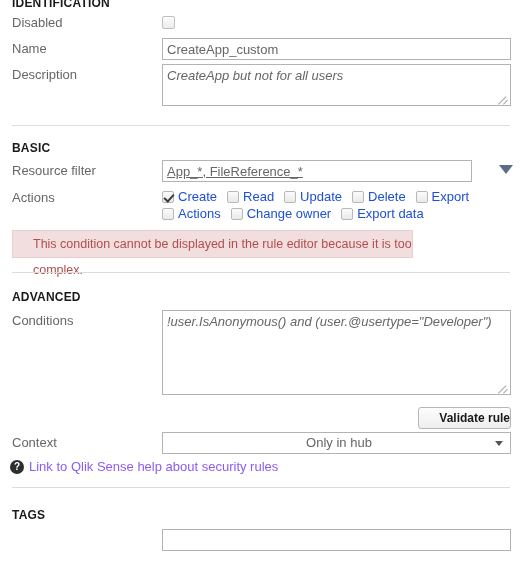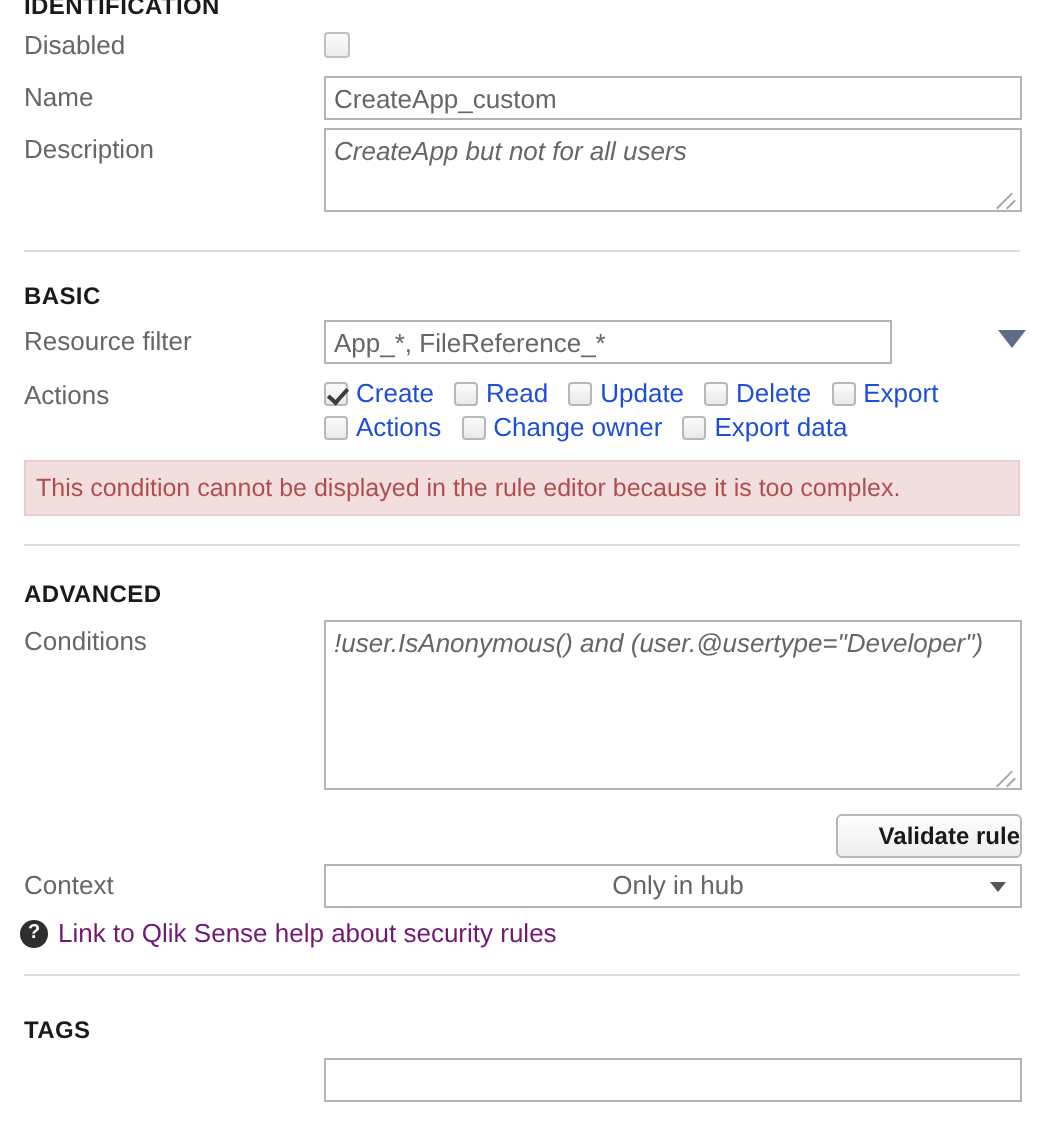--- a/index.html
+++ b/index.html
@@ -139,27 +139,27 @@
     top: 16px;
     width: 13px; height: 13px;
     border: 1px solid #c0c0c0;
     background: linear-gradient(#fcfcfc, #ececec);
     border-radius: 2px;
   }
   
   #error-banner {
     position: absolute;
     left: 12px; top: 230px;
-    width: 498px; height: 28px;
+    width: 401px; height: 28px;
     background: #f2dede;
     border: 1px solid #e8cfcf;
     color: #b14d4d;
     font-size: 12.5px;
     line-height: 26px;
-    padding-left: 5px;
+    padding-left: 20px;
     font-family: "Liberation Sans", sans-serif;
   }
   
   #resource-filter-caret {
     position: absolute;
     left: 499px; top: 165px;
     width: 0; height: 0;
     border-left: 7px solid transparent;
     border-right: 7px solid transparent;
     border-top: 9px solid #5d6b86;
@@ -216,21 +216,21 @@
     color: #ffffff;
     font-size: 10px;
     font-weight: bold;
     line-height: 14px;
     text-align: center;
     font-family: "Liberation Sans", sans-serif;
     flex: 0 0 auto;
   }
   #help-link-text {
     font-size: 13px;
-    color: #701a75;
+    color: #8b5cf6;
     font-family: "Liberation Sans", sans-serif;
     cursor: pointer;
   }
 </style>
 </head>
 <body>
 
 <div class="page">
 
   <div class="section-title" style="top:-4px;">IDENTIFICATION</div>
@@ -243,21 +243,21 @@
 
   <div class="field-label" style="top:67px;">Description</div>
   <textarea class="text-area" style="left: 162px; top: 64px; width: 349px; height: 42px;">CreateApp but not for all users</textarea>
   <div class="resize-grip" style="left:498px; top:94px;"></div>
 
   <div class="divider" style="top:125px;"></div>
 
   <div class="section-title" style="top:141px;">BASIC</div>
 
   <div class="field-label" style="top:163px;">Resource filter</div>
-  <input class="text-input" style="left: 162px; top: 160px; width: 284px;" value="App_*, FileReference_*">
+  <input class="text-input" style="left: 162px; top: 160px; width: 310px; text-decoration: underline;" value="App_*, FileReference_*">
   <div id="resource-filter-caret"></div>
 
   <div class="field-label" style="top:190px;">Actions</div>
 
   <div id="actions-group">
     <div id="actions-row-1">
       <span class="cb-item"><span class="cb-box checked"></span><span class="cb-label">Create</span></span><span class="cb-item"><span class="cb-box"></span><span class="cb-label">Read</span></span><span class="cb-item"><span class="cb-box"></span><span class="cb-label">Update</span></span><span class="cb-item"><span class="cb-box"></span><span class="cb-label">Delete</span></span><span class="cb-item"><span class="cb-box"></span><span class="cb-label">Export</span></span>
     </div>
     <div id="actions-row-2">
       <span class="cb-item"><span class="cb-box"></span><span class="cb-label">Actions</span></span><span class="cb-item"><span class="cb-box"></span><span class="cb-label">Change owner</span></span><span class="cb-item"><span class="cb-box"></span><span class="cb-label">Export data</span></span>

